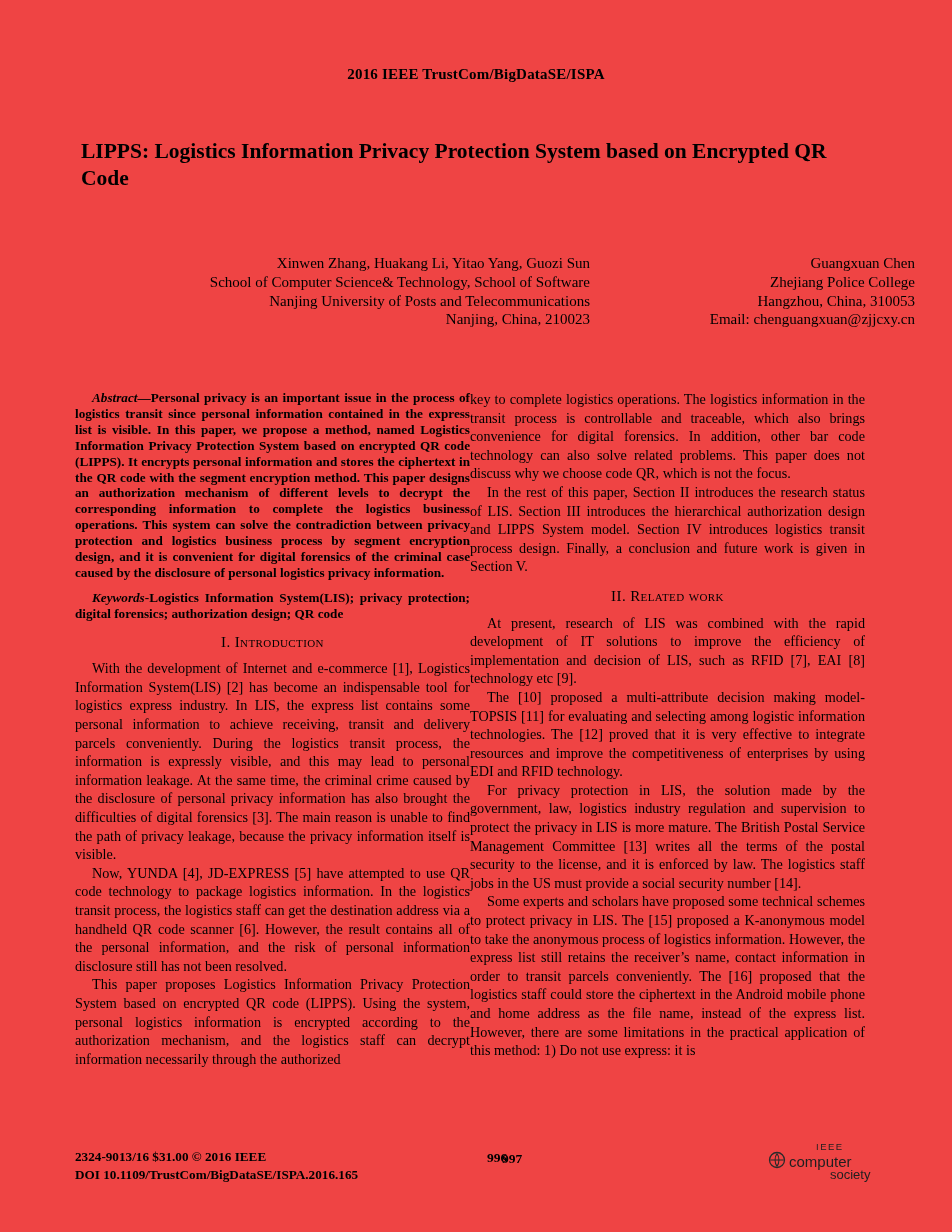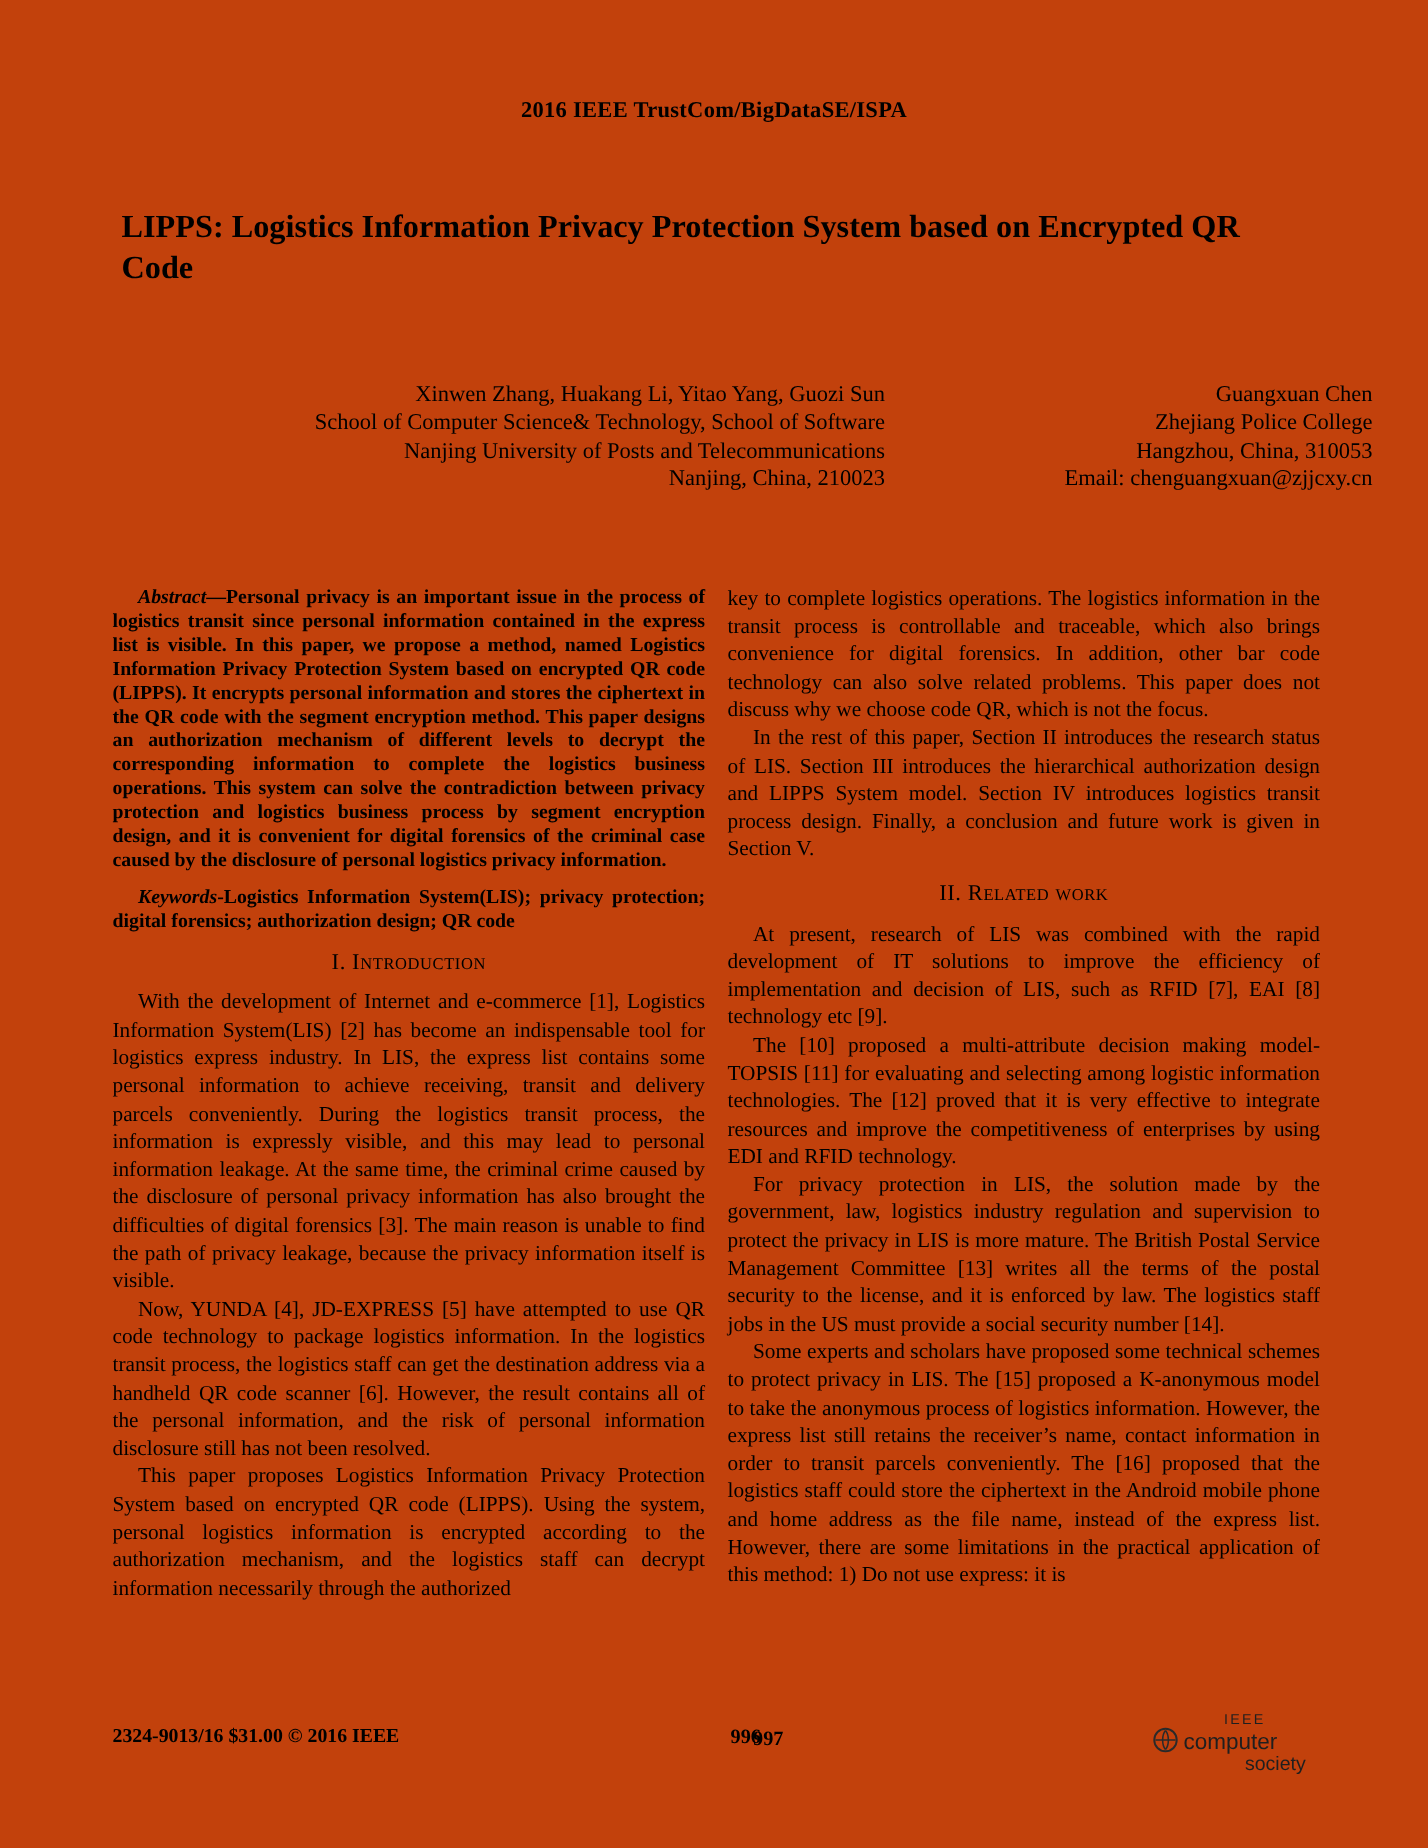--- a/index.html
+++ b/index.html
@@ -1,36 +1,36 @@
 <!DOCTYPE html>
 <html><head>
 <meta charset="utf-8">
 <style>
   html,body { margin:0; padding:0; background:#e8e8e8; }
   .page {
     position:relative; width:952px; height:1232px; margin:0 auto;
-    background:#c2410c; overflow:hidden; color:#000;
+    background:#ef4444; overflow:hidden; color:#000;
     font-family:"Liberation Serif","DejaVu Serif",serif;
   }
   .conf-header {
     position:absolute; top:66px; left:0; width:100%;
     text-align:center; font-weight:bold; font-size:15px; letter-spacing:.2px;
   }
   .paper-title {
     position:absolute; top:138px; left:81px; width:790px; margin:0;
     text-align:left; font-weight:bold; font-size:21.5px; line-height:27px;
   }
   .author-block { position:absolute; top:254px; text-align:right; font-size:15px; line-height:18.8px; }
   .author-block.left  { left:110px; width:480px; }
   .author-block.right { left:555px; width:360px; }
   .affil { }
 
   .columns {
     position:absolute; top:390px; left:75px; width:805px; height:745px;
-    display:flex; gap:15px; overflow:hidden;
+    display:flex; overflow:hidden;
   }
   .col { width:395px; text-align:justify; font-size:14.2px; line-height:18.6px; }
   .col p { margin:0; text-indent:17px; }
   .col p.noindent { text-indent:0; }
   .abstract, .keywords {
     font-weight:bold; font-size:13.2px; line-height:15.9px; text-indent:17px;
   }
   .keywords { margin-top:9px !important; }
   .abstract-label, .keywords-label { font-style:italic; }
   h2.sec {
@@ -95,20 +95,21 @@
       <p>At present, research of LIS was combined with the rapid development of IT solutions to improve the efficiency of implementation and decision of LIS, such as RFID [7], EAI [8] technology etc [9].</p>
       <p>The [10] proposed a multi-attribute decision making model-TOPSIS [11] for evaluating and selecting among logistic information technologies. The [12] proved that it is very effective to integrate resources and improve the competitiveness of enterprises by using EDI and RFID technology.</p>
       <p>For privacy protection in LIS, the solution made by the government, law, logistics industry regulation and supervision to protect the privacy in LIS is more mature. The British Postal Service Management Committee [13] writes all the terms of the postal security to the license, and it is enforced by law. The logistics staff jobs in the US must provide a social security number [14].</p>
       <p>Some experts and scholars have proposed some technical schemes to protect privacy in LIS. The [15] proposed a K-anonymous model to take the anonymous process of logistics information. However, the express list still retains the receiver’s name, contact information in order to transit parcels conveniently. The [16] proposed that the logistics staff could store the ciphertext in the Android mobile phone and home address as the file name, instead of the express list. However, there are some limitations in the practical application of this method: 1) Do not use express: it is</p>
     </div>
 
   </div>
 
   <div class="footer-left">
     <div>2324-9013/16 $31.00 © 2016 IEEE</div>
+    <div>DOI 10.1109/TrustCom/BigDataSE/ISPA.2016.165</div>
   </div>
 
   <div class="footer-page">
     <span class="pg ghost">997</span>
     <span class="pg">996</span>
   </div>
 
   <div class="cs-logo">
     <div class="cs-ieee">IEEE</div>
     <div class="cs-row">

